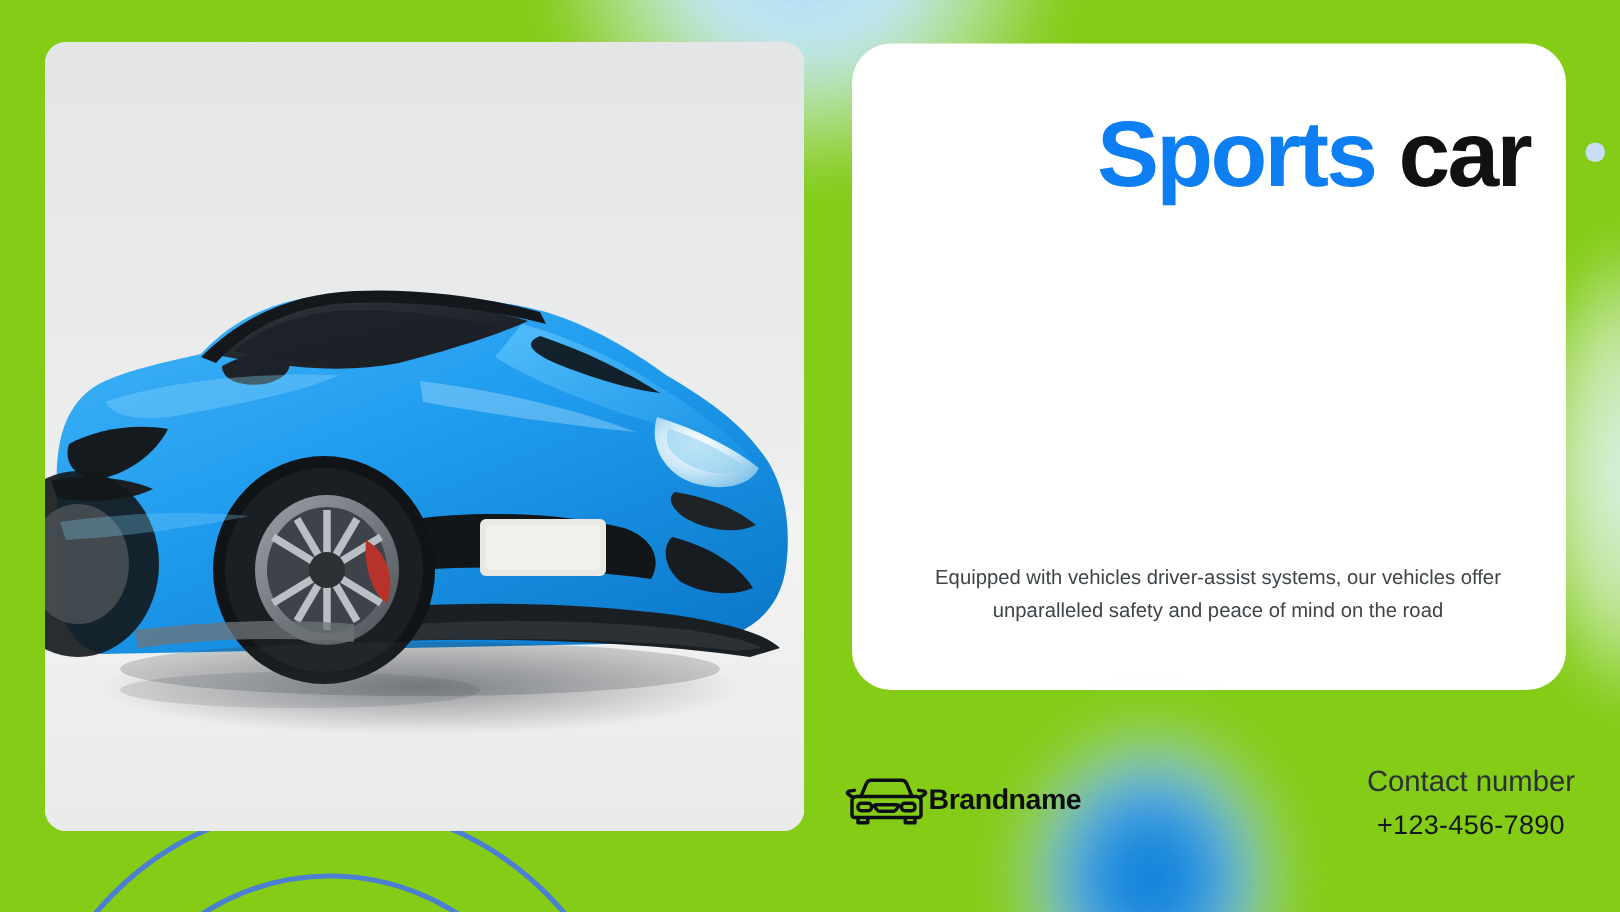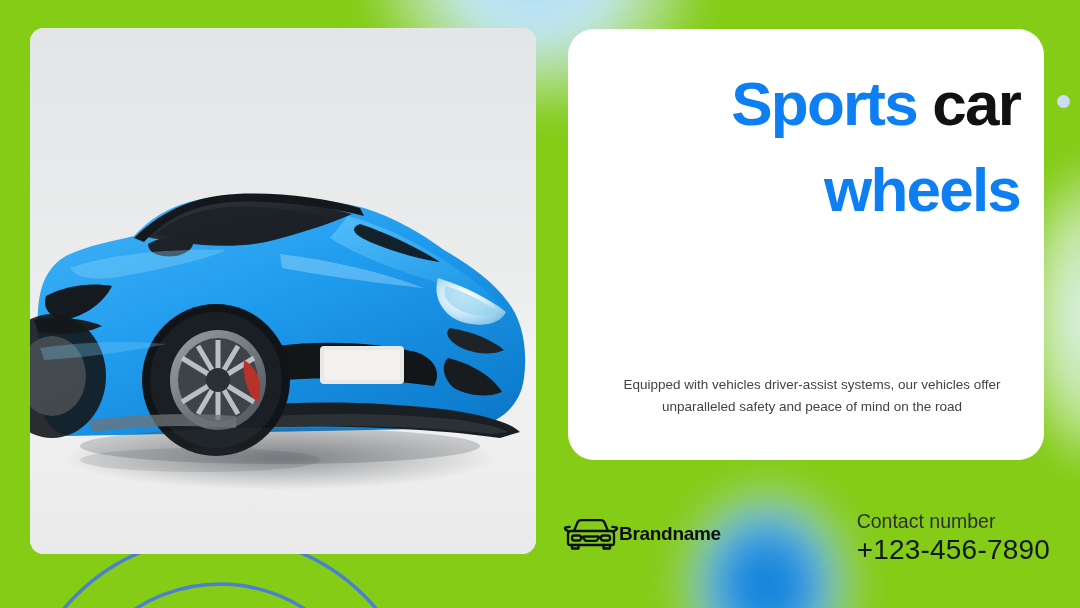--- a/index.html
+++ b/index.html
@@ -136,31 +136,31 @@
     font-size: 19px;
     font-weight: bold;
     color: #0c0f12;
     letter-spacing: -0.3px;
   }
 
   .contact {
     position: absolute;
     right: 30px;
     top: 507px;
-    text-align: left;
+    text-align: center;
     color: #1b2023;
   }
   .contact-label {
     font-size: 19.5px;
     line-height: 28px;
     font-weight: normal;
     color: #2a3033;
   }
   .contact-number {
-    font-size: 28px;
+    font-size: 18px;
     line-height: 30px;
     font-weight: normal;
     color: #11171a;
     letter-spacing: 0.2px;
   }
 </style>
 </head>
 <body>
 
 <div id="stage">
@@ -295,23 +295,20 @@
       <ellipse cx="250" cy="418" rx="200" ry="18" fill="rgba(60,64,70,0.22)"></ellipse>
       <ellipse cx="170" cy="432" rx="120" ry="12" fill="rgba(60,64,70,0.14)"></ellipse>
     </svg>
   </div>
 
   <div class="text-card">
     <div class="headline">
       <div>
         <span class="accent">Sports</span>
         <span>car</span>
-      </div>
-      <div>
-        <span class="accent">wheels</span>
       </div>
     </div>
 
     <div class="body-copy">
       <span>Equipped with vehicles driver-assist systems, our vehicles</span>
       <span>offer unparalleled safety and peace of mind on the road</span>
     </div>
   </div>
 
   <div class="bg-blob-bottom"></div>

